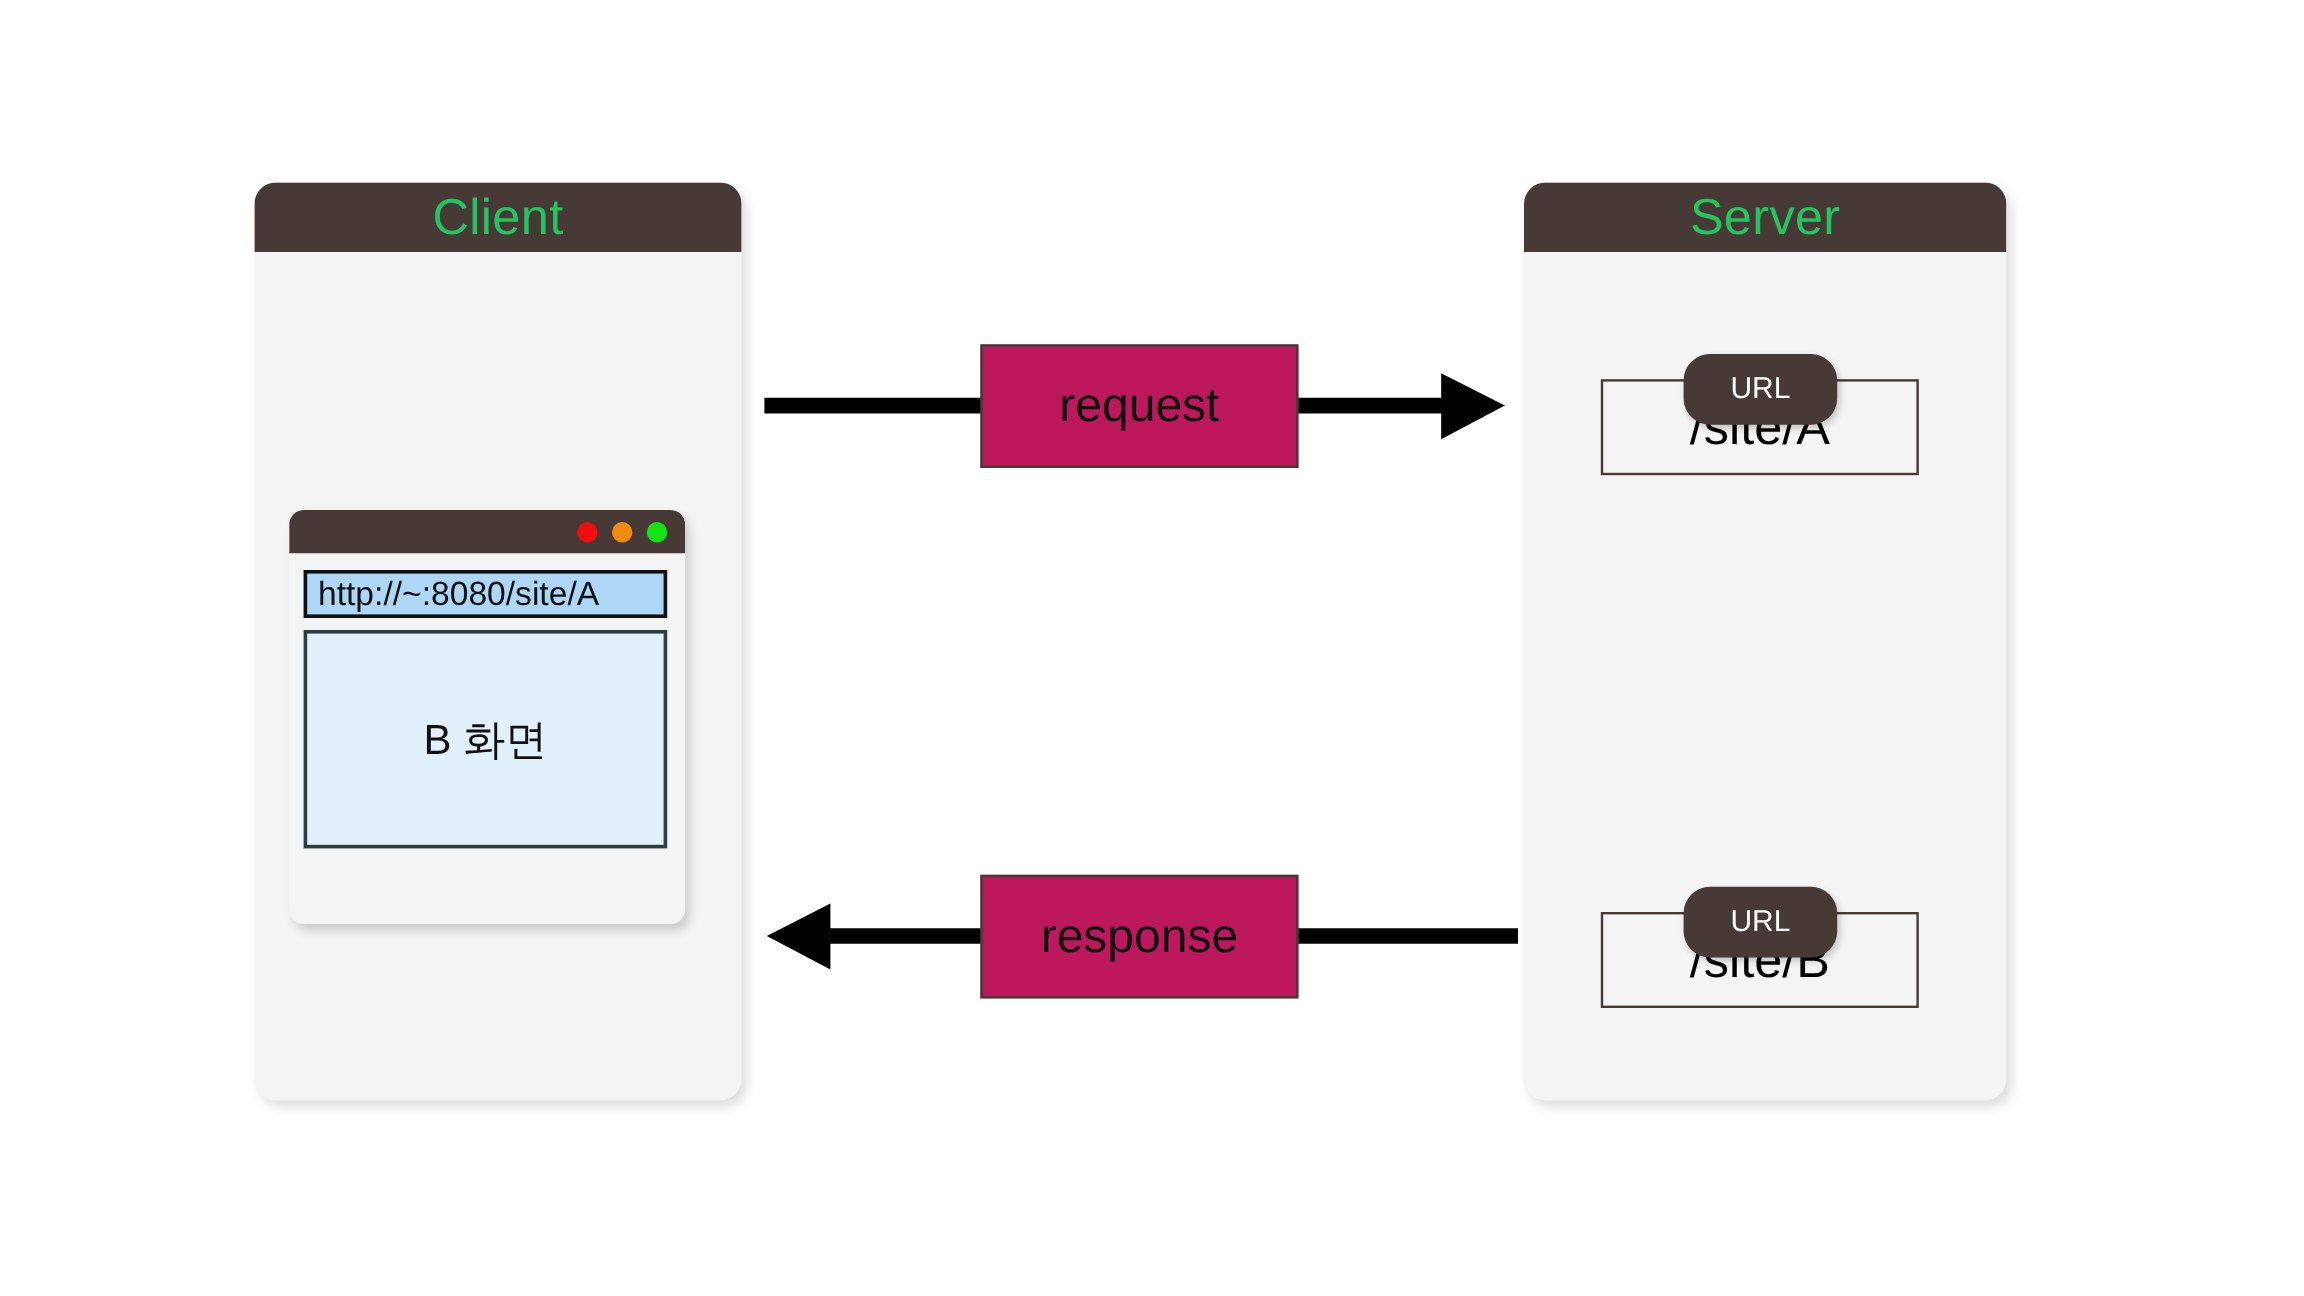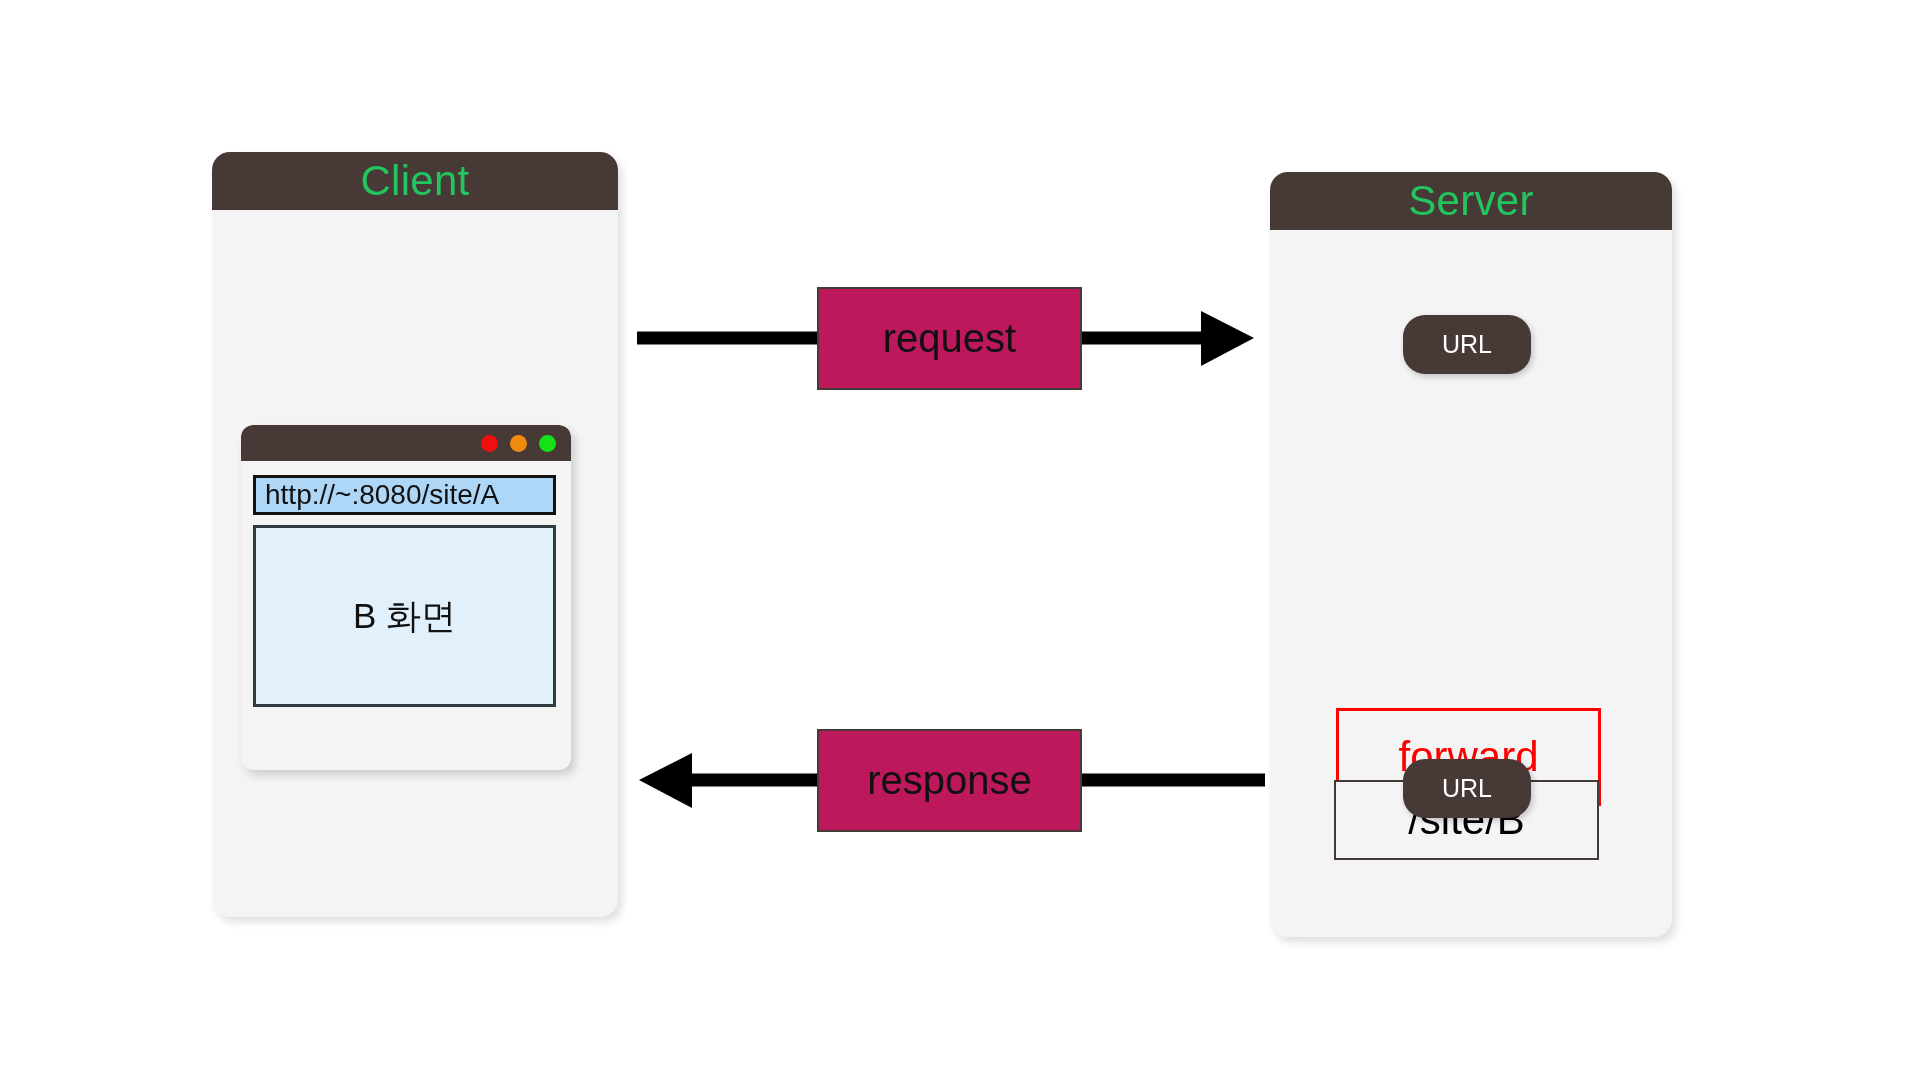--- a/index.html
+++ b/index.html
@@ -49,21 +49,20 @@
     left: 212px;
     top: 152px;
     width: 406px;
     height: 765px;
   }
   #server-panel {
     left: 1270px;
     top: 152px;
     width: 402px;
     height: 765px;
-    margin-top: 20px;
   }
 
   
   #browser-window {
     position: absolute;
     left: 29px;
     top: 215px;
     width: 330px;
     height: 345px;
     background: #f4f4f4;
@@ -233,23 +232,23 @@
         <div id="browser-content">B 화면</div>
       </div>
 
     </div>
   </div>
 
   <div class="panel" id="server-panel">
     <div class="panel-header">Server</div>
     <div class="panel-body">
 
+      <div class="url-box" id="urlbox-a">/site/A</div>
       <div class="url-badge" id="badge-a">URL</div>
 
-      <div id="forward-box">forward</div>
 
       <div class="url-box" id="urlbox-b">/site/B</div>
       <div class="url-badge" id="badge-b">URL</div>
 
     </div>
   </div>
 
   <div class="flow-label" id="request-label">request</div>
   <div class="flow-label" id="response-label">response</div>
 

